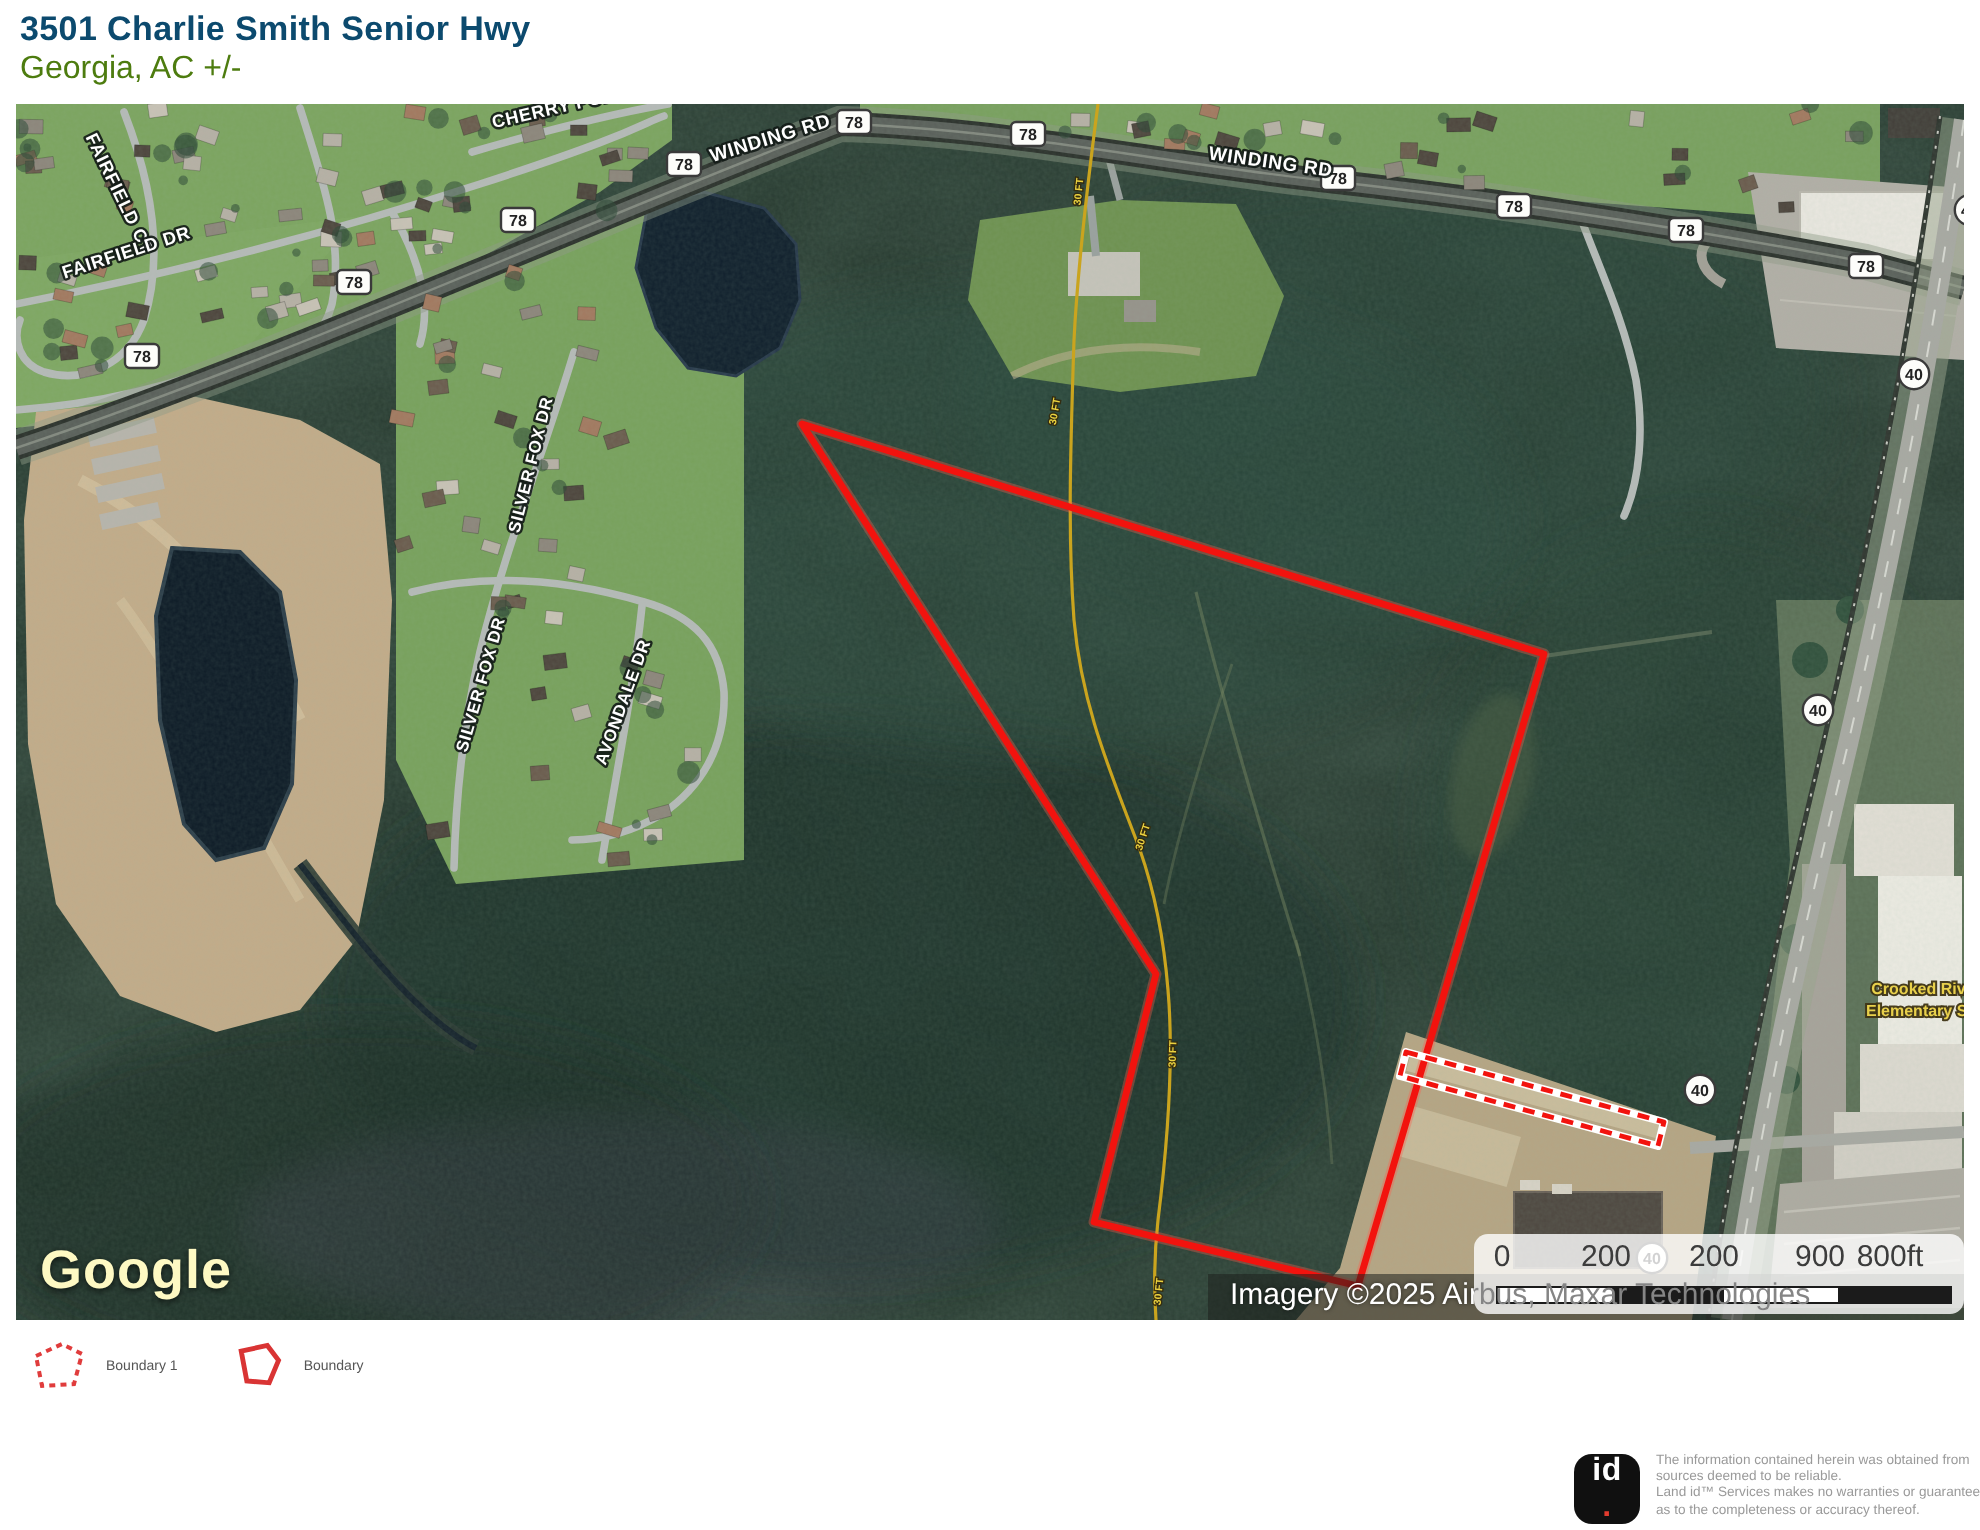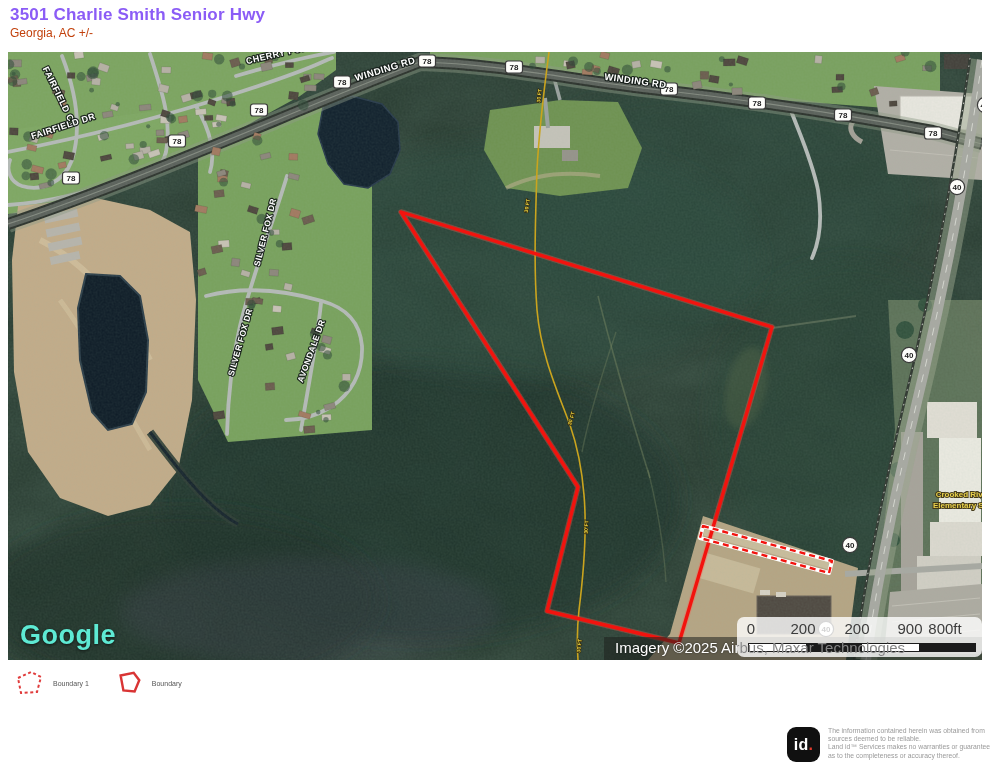--- a/index.html
+++ b/index.html
@@ -1,49 +1,49 @@
 <!DOCTYPE html>
 <html><head>
 <meta charset="utf-8">
 <style>
   html,body{margin:0;padding:0;}
   body{
     width:990px;height:765px;position:relative;background:#ffffff;
     font-family:"Liberation Sans", sans-serif;overflow:hidden;
   }
   
-  .hdr-title{position:absolute;left:10px;top:5px;font-size:17px;font-weight:bold;color:#8b5cf6;letter-spacing:.2px;}
-  .hdr-sub{position:absolute;left:10px;top:26px;font-size:12px;color:#c2410c;}
+  .hdr-title{position:absolute;left:10px;top:5px;font-size:17px;font-weight:bold;color:#0c4a6e;letter-spacing:.2px;}
+  .hdr-sub{position:absolute;left:10px;top:26px;font-size:16px;color:#4d7c0f;}
   
   .map-wrap{position:absolute;left:8px;top:52px;width:974px;height:608px;overflow:hidden;background:#22382e;}
   .map-wrap svg{display:block;}
   .rlabel{font-weight:bold;fill:#ffffff;stroke:rgba(18,26,22,.9);stroke-width:2.4px;paint-order:stroke;stroke-linejoin:round;letter-spacing:.4px;font-family:"Liberation Sans",sans-serif;}
   .shield{fill:#fdfdfa;stroke:#3a3a3a;stroke-width:1.2px;}
   .shieldtxt{font-size:8px;font-weight:bold;fill:#222;font-family:"Liberation Sans",sans-serif;}
   .piplabel{font-size:5.2px;font-weight:bold;fill:#ecd23f;stroke:rgba(52,42,12,.9);stroke-width:1.4px;paint-order:stroke;font-family:"Liberation Sans",sans-serif;}
   .poilabel{font-size:8px;font-weight:bold;fill:#e8d04b;stroke:rgba(62,52,20,.95);stroke-width:2px;paint-order:stroke;font-family:"Liberation Sans",sans-serif;}
   
-  .google-logo{position:absolute;left:12px;top:568px;font-size:27px;font-weight:bold;color:#5eead4;
+  .google-logo{position:absolute;left:12px;top:568px;font-size:27px;font-weight:bold;color:#fef9c3;
     letter-spacing:.5px;text-shadow:0 1px 3px rgba(0,0,0,.65);}
   .attr-strip{position:absolute;left:596px;top:585px;width:378px;height:23px;background:rgba(30,32,30,.55);}
   .attr-text{position:absolute;left:607px;top:587px;font-size:15px;color:#fff;white-space:nowrap;text-shadow:0 0 2px rgba(0,0,0,.6);}
   .attr-text.gray{color:#858585;text-shadow:none;clip-path:inset(0 0 0 122px);}
   .scalebox{position:absolute;left:729px;top:565px;width:245px;height:40px;border-radius:7px;background:rgba(255,255,255,.8);}
   .scale-tick{position:absolute;top:3px;transform:translateX(-50%);font-size:15px;color:#3c3c3c;}
   .scalebar{position:absolute;left:11px;top:26px;width:226px;height:7px;border:1.5px solid #1b1b1b;display:flex;}
   .scalebar div{width:25%;height:100%;}
   .seg-w{background:#ffffff;} .seg-b{background:#1b1b1b;}
   
   .legend{position:absolute;left:14px;top:670px;display:flex;align-items:center;gap:10px;}
   .legend .item{display:flex;align-items:center;gap:9px;margin-right:16px;}
   .legend .lab{font-size:7px;color:#555;}
   
   .footer{position:absolute;left:787px;top:727px;display:flex;gap:8px;align-items:flex-start;}
   .idlogo{width:33px;height:35px;background:#101010;border-radius:9px;display:flex;align-items:center;justify-content:center;
-    color:#fff;font-weight:bold;font-size:16px;letter-spacing:.3px;}
+    color:#fff;font-weight:bold;font-size:16px;letter-spacing:.3px;flex-direction:column;}
   .idlogo .dot{color:#e23b2e;}
   .disclaimer{width:172px;font-size:6.8px;line-height:8.2px;color:#9a9a9a;}
 </style>
 </head>
 <body>
 
 <div class="hdr-title">3501 Charlie Smith Senior Hwy</div>
 <div class="hdr-sub">Georgia,  AC +/-</div>
 
 <div class="map-wrap">

